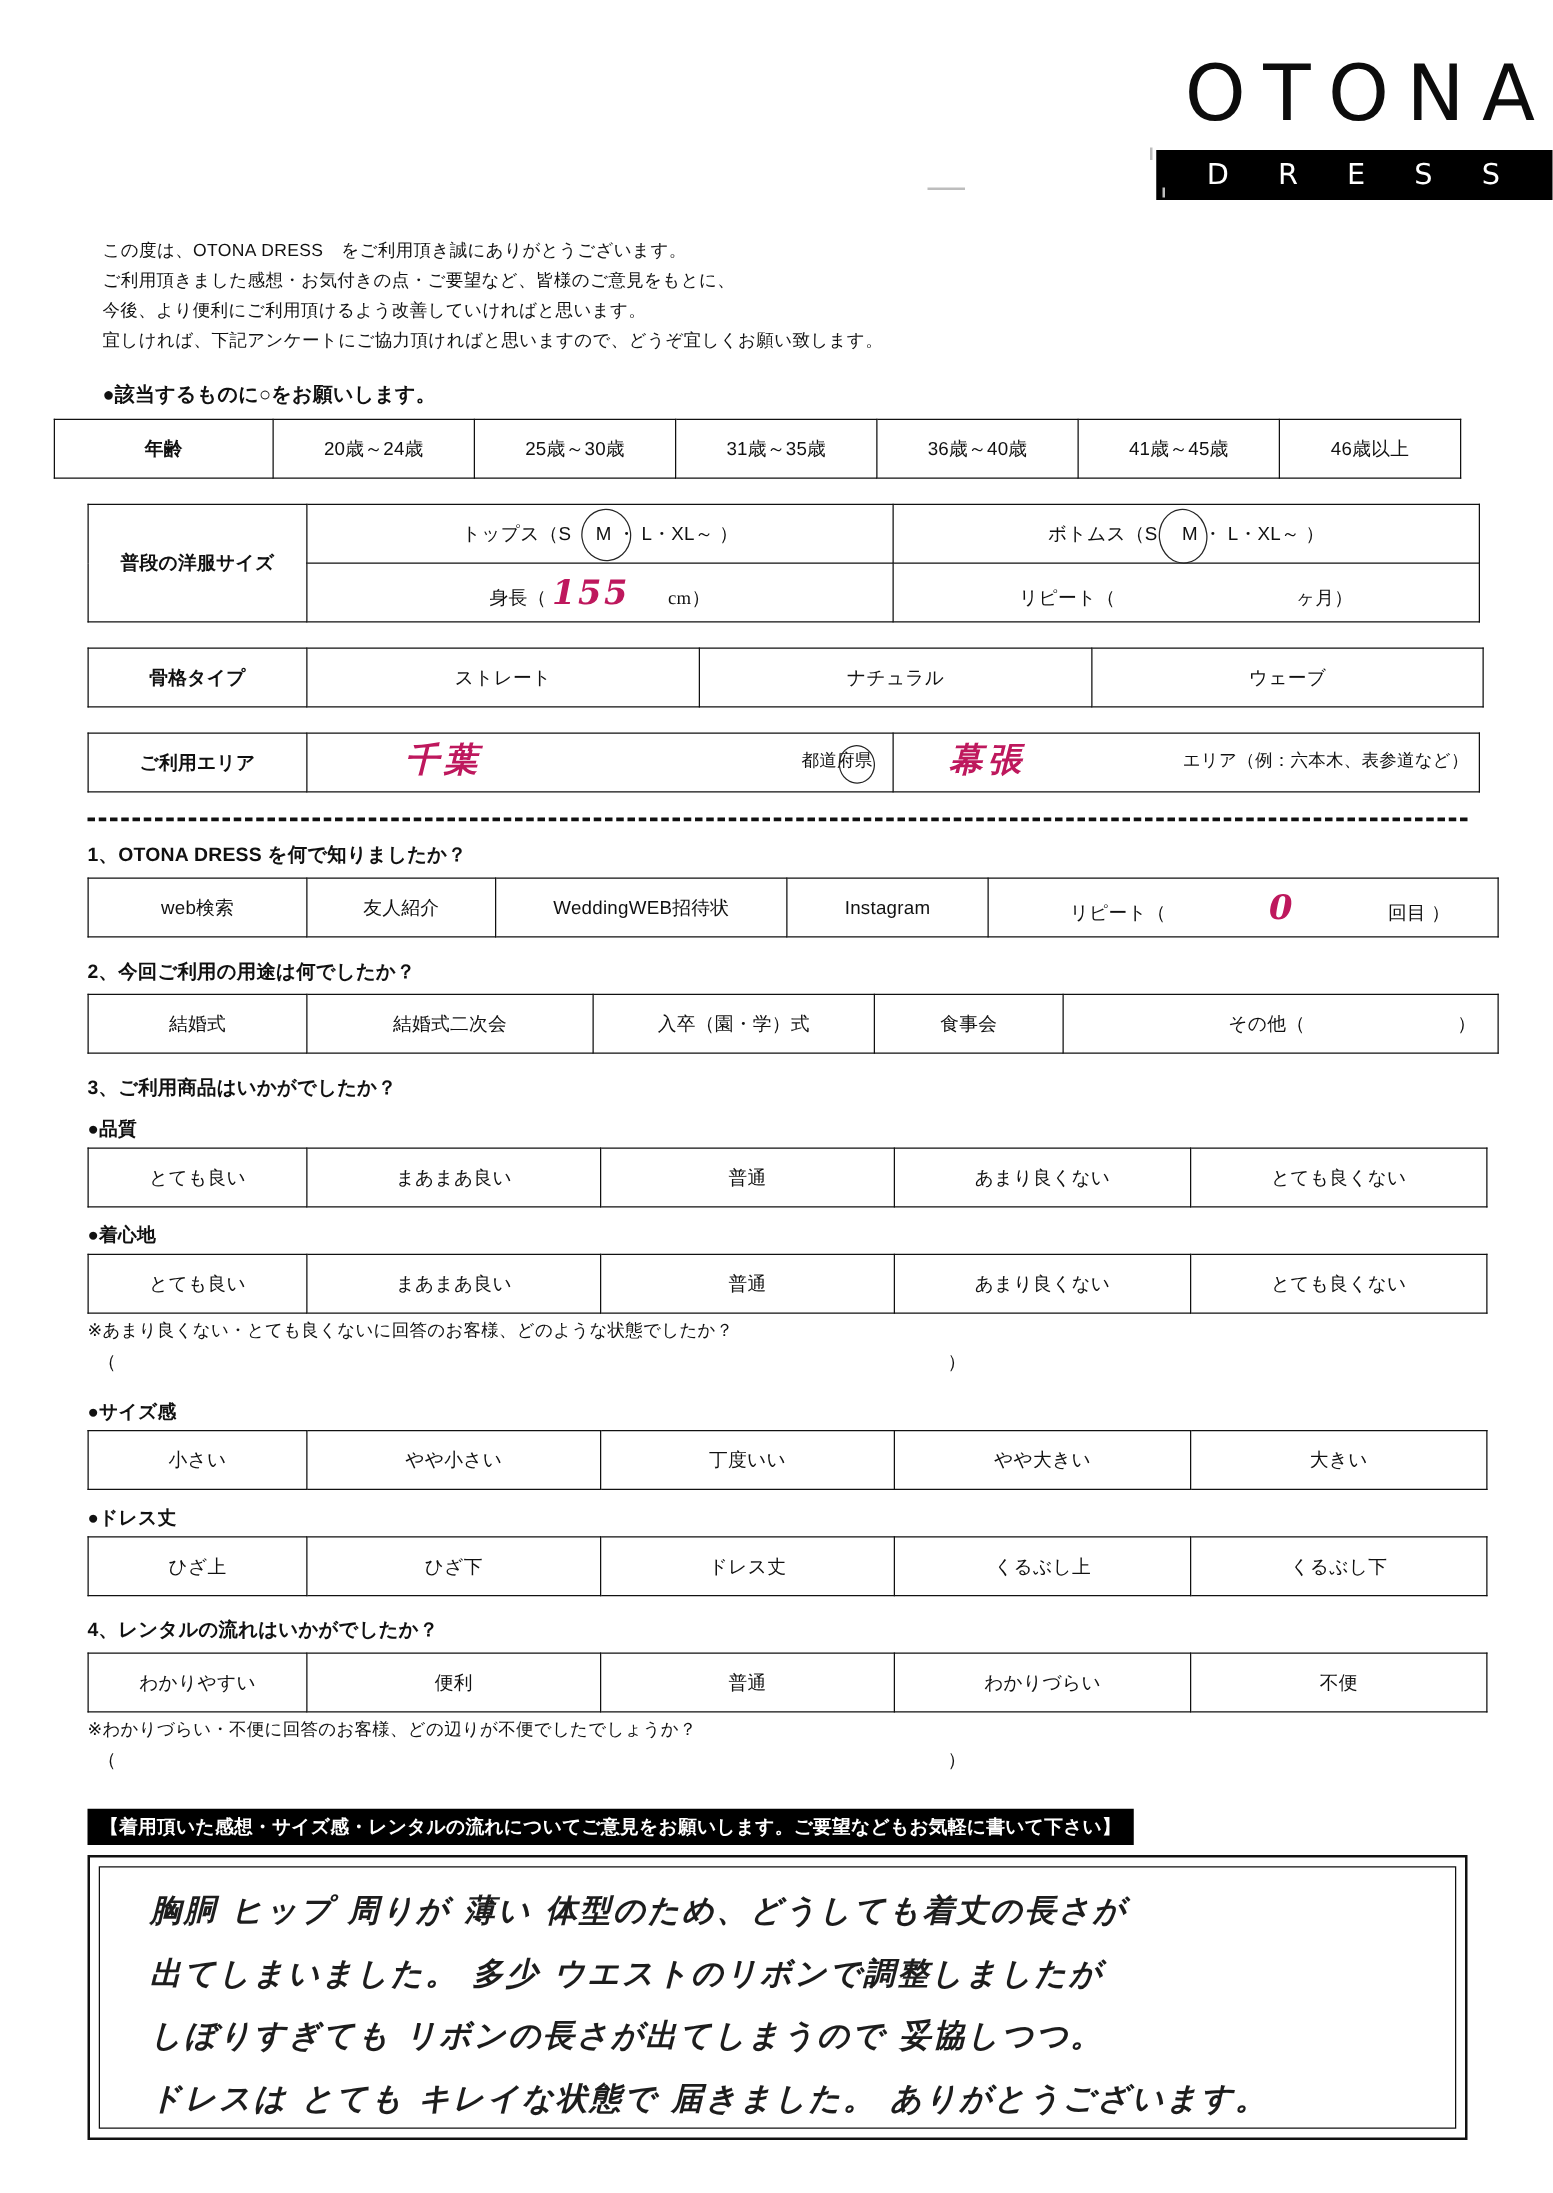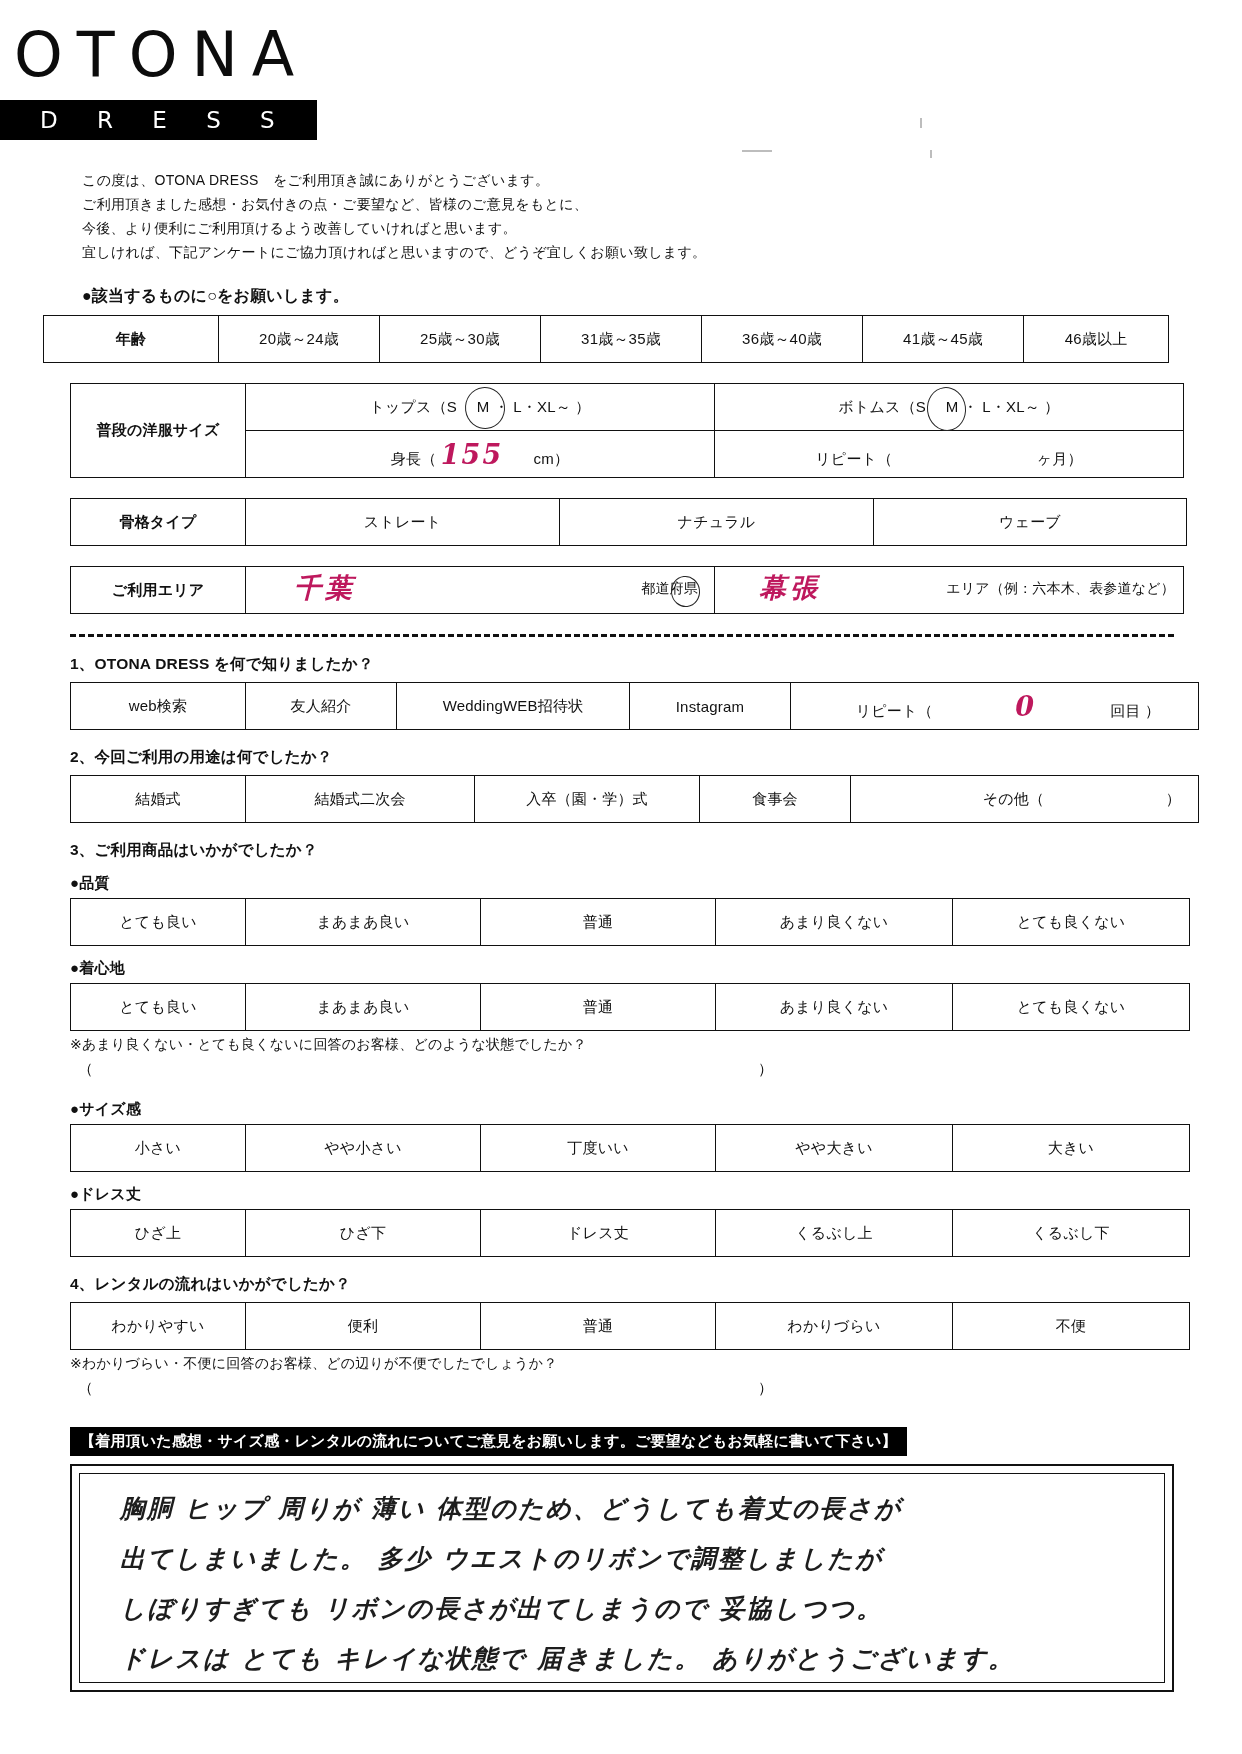--- a/index.html
+++ b/index.html
@@ -6,21 +6,21 @@
   body{
     width:1242px;height:1754px;
     font-family:"Liberation Sans","DejaVu Sans",sans-serif;
     color:#111;
     position:relative;
     overflow:hidden;
   }
   .page{position:relative;width:1242px;height:1754px;background:#fff;padding:0;box-sizing:border-box;}
 
   
-  .logo-wrap{width:100%;text-align:left;padding-top:24px;}
+  .logo-wrap{width:100%;text-align:right;padding-top:44px;}
   .logo-otona{
     font-family:"DejaVu Sans",sans-serif;
     font-size:62px;letter-spacing:14px;font-weight:400;color:#0c0c0c;
     line-height:1;padding-left:14px;
   }
   .logo-dress{
     display:inline-block;background:#000;color:#fff;
     font-size:23px;letter-spacing:16px;padding:7px 26px 7px 40px;
     margin-top:14px;font-family:"DejaVu Sans",sans-serif;
   }
@@ -138,21 +138,21 @@
       </td>
       <td style="width:466px;">
         <span>ボトムス（</span><span>S　 M ・ L・XL～ ）</span>
         <span class="circ thin" style="left:212px;top:3px;width:37px;height:42px;"></span>
       </td>
     </tr>
     <tr>
       <td>
         <span>身長（</span>
         <span class="hand hw-big">155</span>
-        <span style="margin-left:26px;">cm）</span>
+        <span style="margin-left:26px;font-family:Liberation Serif, serif;">cm）</span>
       </td>
       <td>
         <span>リピート（</span>
         <span class="hand hw-big"></span>
         <span style="margin-left:140px;">ヶ月）</span>
       </td>
     </tr>
   </tbody>
     </table>
 
@@ -167,21 +167,21 @@
     </tr>
   </tbody>
     </table>
 
   
   <table class="f" style="width:1104px;margin-top:20px;">
     <tbody>
         <tr>
       <td class="label" style="width:172px;">ご利用エリア</td>
       <td style="width:466px;position:relative;">
-        <span class="hand hw-kanji" style="position:absolute;left:48px;top:3px;">千葉</span>
+        <span class="hand hw-kanji" style="position:absolute;left:78px;top:3px;">千葉</span>
         <span style="position:absolute;right:16px;top:13px;font-size:14px;">都道府県</span>
         <span class="circ thin" style="right:14px;top:9px;width:27px;height:29px;"></span>
       </td>
       <td style="width:466px;position:relative;">
         <span class="hand hw-kanji" style="position:absolute;left:44px;top:3px;">幕張</span>
         <span style="position:absolute;right:8px;top:13px;font-size:14px;">エリア（例：六本木、表参道など）</span>
       </td>
     </tr>
   </tbody>
     </table>

